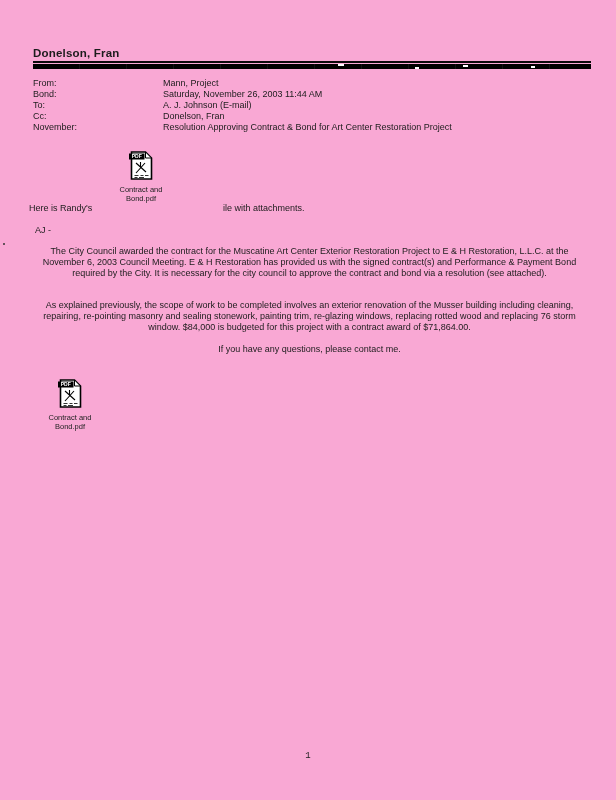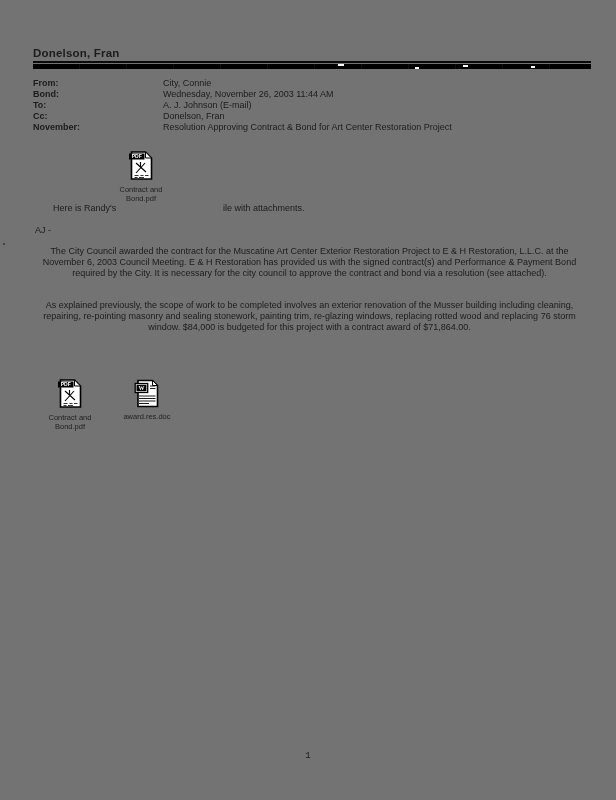--- a/index.html
+++ b/index.html
@@ -4,21 +4,21 @@
 <style>
   html, body {
     margin: 0;
     padding: 0;
     background: #ffffff;
   }
   .page {
     position: relative;
     width: 616px;
     height: 800px;
-    background: #737373;
+    background: #f9a8d4;
     font-family: "Liberation Sans", sans-serif;
     color: #1c1c1c;
     overflow: hidden;
   }
   .abs { position: absolute; }
 
   .sender-name {
     left: 33px; top: 47px;
     font-size: 11.5px;
     font-weight: bold;
@@ -47,21 +47,21 @@
     position: absolute;
     left: 33px;
     width: 560px;
     font-size: 9px;
     line-height: 11px;
     white-space: nowrap;
   }
   .hdr-row .lbl {
     display: inline-block;
     width: 130px;
-    font-weight: bold;
+    font-weight: normal;
   }
   .hdr-row .val { }
 
   .inline-att {
     left: 113px; top: 150px;
     width: 56px;
     text-align: center;
   }
   .att-caption {
     font-size: 7.5px;
@@ -110,24 +110,24 @@
   <div class="abs rule-thin"></div>
   <div class="abs rule-thick">
     <span class="notch" style="left:305px; top:0px; width:6px;"></span>
     <span class="notch" style="left:382px; top:3px; width:4px;"></span>
     <span class="notch" style="left:430px; top:1px; width:5px;"></span>
     <span class="notch" style="left:498px; top:2px; width:4px;"></span>
   </div>
 
   <div>
     <div class="hdr-row" style="top:78px">
-      <span class="lbl">From:</span><span class="val">City, Connie</span>
+      <span class="lbl">From:</span><span class="val">Mann, Project</span>
     </div>
     <div class="hdr-row" style="top:89px">
-      <span class="lbl">Bond:</span><span class="val">Wednesday, November 26, 2003 11:44 AM</span>
+      <span class="lbl">Bond:</span><span class="val">Saturday, November 26, 2003 11:44 AM</span>
     </div>
     <div class="hdr-row" style="top:100px">
       <span class="lbl">To:</span><span class="val">A. J. Johnson (E-mail)</span>
     </div>
     <div class="hdr-row" style="top:111px">
       <span class="lbl">Cc:</span><span class="val">Donelson, Fran</span>
     </div>
     <div class="hdr-row" style="top:122px">
       <span class="lbl">November:</span><span class="val">Resolution Approving Contract &amp; Bond for Art Center Restoration Project</span>
     </div>
@@ -141,54 +141,42 @@
         <rect x="1" y="3.5" width="15.5" height="6" fill="#000"></rect>
         <text x="8.7" y="8.4" font-size="5" fill="#fff" text-anchor="middle" font-weight="bold" font-family="Liberation Sans, sans-serif">PDF</text>
         <path d="M8 13 l10 9 M17 13 l-9 10 M12.5 12 v5" stroke="#000" stroke-width="1.1" fill="none"></path>
         <path d="M6.5 25.5 h4 M12.5 25.5 h3 M17 25.5 h3.5 M6.5 27.5 h3 M11 27.5 h5" stroke="#000" stroke-width="0.8"></path>
       </svg>
     </span>
     <div class="att-caption">Contract and</div>
     <div class="att-caption">Bond.pdf</div>
   </div>
 
-  <div class="abs body-line" style="left:53px; top:203px;">Here is Randy's</div>
+  <div class="abs body-line" style="left:29px; top:203px;">Here is Randy's</div>
   <div class="abs body-line" style="left:175px; top:203px;margin-left:48px;">ile with attachments.</div>
 
   <div class="abs body-line" style="left:35px; top:225px;text-align:right;">AJ -</div>
 
   <div class="abs dot"></div>
 
   <div class="abs para" style="top:246px;">The City Council awarded the contract for the Muscatine Art Center Exterior Restoration Project to E &amp; H Restoration, L.L.C. at the November 6, 2003 Council Meeting.  E &amp; H Restoration has provided us with the signed contract(s) and Performance &amp; Payment Bond required by the City.  It is necessary for the city council to approve the contract and bond via a resolution (see attached).</div>
   <div class="abs para" style="top:300px;">As explained previously, the scope of work to be completed involves an exterior renovation of the Musser building including cleaning, repairing, re-pointing masonry and sealing stonework, painting trim, re-glazing windows, replacing rotted wood and replacing 76 storm window.  $84,000 is budgeted for this project with a contract award of $71,864.00.</div>
+  <div class="abs para" style="top:344px;">If you have any questions, please contact me.</div>
 
   <div class="abs attachment-block" style="left:30px; top:378px;">
     <span>
       <svg width="27" height="31" viewBox="0 0 27 31">
         <path d="M3.5 2 h14 l6 6 v21 h-20 z" fill="#fff" stroke="#000" stroke-width="1.6"></path>
         <path d="M17.5 2 l6 6 h-6 z" fill="#fff" stroke="#000" stroke-width="1"></path>
         <rect x="1" y="3.5" width="15.5" height="6" fill="#000"></rect>
         <text x="8.7" y="8.4" font-size="5" fill="#fff" text-anchor="middle" font-weight="bold" font-family="Liberation Sans, sans-serif">PDF</text>
         <path d="M8 13 l10 9 M17 13 l-9 10 M12.5 12 v5" stroke="#000" stroke-width="1.1" fill="none"></path>
         <path d="M6.5 25.5 h4 M12.5 25.5 h3 M17 25.5 h3.5 M6.5 27.5 h3 M11 27.5 h5" stroke="#000" stroke-width="0.8"></path>
       </svg>
     </span>
     <div class="att-caption">Contract and</div>
     <div class="att-caption">Bond.pdf</div>
   </div>
 
-  <div class="abs attachment-block" style="left:107px; top:379px;">
-    <span>
-      <svg width="27" height="29" viewBox="0 0 27 29">
-        <path d="M4 1.5 h14.5 l5 5 v21 h-19.5 z" fill="#fff" stroke="#000" stroke-width="1.6"></path>
-        <path d="M18.5 1.5 l5 5 h-5 z" fill="#fff" stroke="#000" stroke-width="1"></path>
-        <rect x="1.2" y="4.5" width="12.5" height="9" fill="#fff" stroke="#000" stroke-width="1.3"></rect>
-        <rect x="2.5" y="5.8" width="9.9" height="6.4" fill="#000"></rect>
-        <text x="7.5" y="11.3" font-size="6" fill="#fff" text-anchor="middle" font-weight="bold" font-family="Liberation Serif, serif">W</text>
-        <path d="M16 7 h5.5 M16 9.5 h5.5 M5 17 h16.5 M5 19.5 h16.5 M5 22 h16.5 M5 24.5 h10" stroke="#000" stroke-width="0.9"></path>
-      </svg>
-    </span>
-    <div class="att-caption">award.res.doc</div>
-  </div>
 
   <div class="abs page-number">1</div>
 
 </div>
 
 </body></html>

